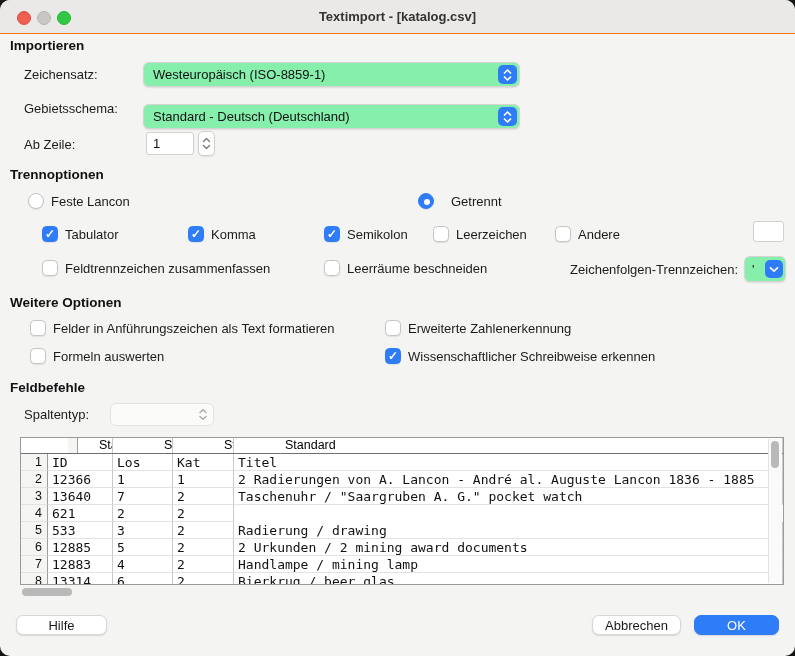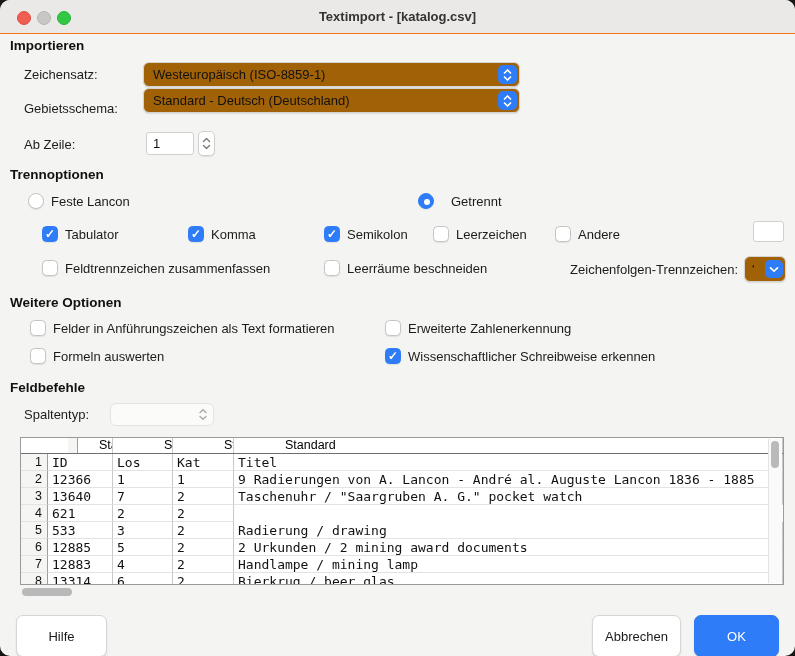--- a/index.html
+++ b/index.html
@@ -12,21 +12,21 @@
   .titlebar .title{position:absolute;left:0;right:0;top:0;height:33px;line-height:33px;
             text-align:center;font-weight:bold;font-size:13px;color:#333;}
   .light{position:absolute;top:11px;width:12px;height:12px;border-radius:50%;}
   .light.red{left:17px;background:#f05d51;border:0.5px solid #dd4f44;}
   .light.gray{left:37px;background:#c9c7c4;border:0.5px solid #b8b6b3;}
   .light.green{left:57px;background:#32c846;border:0.5px solid #27b33a;}
   
   .heading{position:absolute;font-size:13.5px;font-weight:bold;color:#111;}
   .lbl{position:absolute;font-size:13px;color:#1c1c1c;white-space:nowrap;}
   
-  .combo{position:absolute;background:#a16207;border:1px solid #d6d4d2;border-radius:6px;
+  .combo{position:absolute;background:#86efac;border:1px solid #d6d4d2;border-radius:6px;
          box-shadow:0 1px 1.5px rgba(0,0,0,.1);}
   .combo .val{position:absolute;left:9px;top:0;bottom:0;display:flex;align-items:center;
          font-size:13px;color:#111;white-space:pre;}
   .popbtn{position:absolute;right:2px;top:2px;bottom:2px;width:19px;background:#2e7cf7;
          border-radius:5px;display:flex;align-items:center;justify-content:center;}
   .popbtn.small{width:18px;}
   .combo.disabled{background:#fbfbfa;border-color:#e4e3e1;box-shadow:none;}
   .graychev{position:absolute;right:5px;top:0;bottom:0;display:flex;align-items:center;}
   
   .field{position:absolute;background:#fff;border:1px solid #d2d0ce;border-radius:3px;}
@@ -58,21 +58,21 @@
       font-size:13px;line-height:17px;color:#111;white-space:pre;overflow:hidden;padding-left:4px;box-sizing:border-box;}
   .thead .tcell{font-family:"Liberation Sans",sans-serif;font-size:12.5px;line-height:14px;color:#000000;margin-left:47px;}
   .tcell.rownum{font-family:"Liberation Sans",sans-serif;font-size:12.5px;text-align:right;
       padding-right:5px;background:#f5f5f4;border-right:1px solid #9e9e9e;}
   .trow:not(.thead) .tcell{border-bottom:1px solid #e3e3e3;}
   .vscroll{position:absolute;right:1px;top:1px;bottom:1px;width:13px;background:#fafafa;
       border-left:1px solid #e3e3e3;}
   .vthumb{position:absolute;left:2px;top:2px;width:8px;height:27px;background:#b9b9b9;border-radius:4px;}
   .hthumb{position:absolute;left:22px;top:588px;width:50px;height:8px;background:#b9b9b9;border-radius:4px;}
   
-  .btn{position:absolute;top:615px;height:42px;background:#fff;border:1px solid #d8d6d4;
+  .btn{position:absolute;top:615px;height:20px;background:#fff;border:1px solid #d8d6d4;
       border-radius:7px;box-shadow:0 1px 1.5px rgba(0,0,0,.12);font-size:13px;color:#1a1a1a;
       display:flex;align-items:center;justify-content:center;box-sizing:border-box;}
   .btn.primary{background:#2e7cf7;border-color:#2e7cf7;color:#fff;}
 </style>
 </head>
 <body>
 
 <div class="stage">
   <div class="dialog">
 
@@ -90,21 +90,21 @@
       <span class="val">Westeuropäisch (ISO-8859-1)</span>
       <span class="popbtn">
         <svg width="11" height="14" viewBox="0 0 11 14">
             <path d="M2.5 5 L5.5 2 L8.5 5" stroke="#fff" stroke-width="1.7" fill="none" stroke-linecap="round" stroke-linejoin="round"></path>
             <path d="M2.5 9 L5.5 12 L8.5 9" stroke="#fff" stroke-width="1.7" fill="none" stroke-linecap="round" stroke-linejoin="round"></path>
           </svg>
       </span>
     </div>
 
     <div class="lbl" style="left:24px;top:101px">Gebietsschema:</div>
-    <div class="combo" style="left:143px;top:88px;width:375px;height:23px">
+    <div class="combo" style="left:143px;top:104px;width:375px;height:23px">
       <span class="val">Standard - Deutsch (Deutschland)</span>
       <span class="popbtn">
         <svg width="11" height="14" viewBox="0 0 11 14">
             <path d="M2.5 5 L5.5 2 L8.5 5" stroke="#fff" stroke-width="1.7" fill="none" stroke-linecap="round" stroke-linejoin="round"></path>
             <path d="M2.5 9 L5.5 12 L8.5 9" stroke="#fff" stroke-width="1.7" fill="none" stroke-linecap="round" stroke-linejoin="round"></path>
           </svg>
       </span>
     </div>
 
     <div class="lbl" style="left:24px;top:137px">Ab Zeile:</div>
@@ -204,21 +204,21 @@
             <div class="tcell">ID</div>
             <div class="tcell">Los</div>
             <div class="tcell">Kat</div>
             <div class="tcell">Titel</div>
           </div>
           <div class="trow">
             <div class="tcell rownum">2</div>
             <div class="tcell">12366</div>
             <div class="tcell">1</div>
             <div class="tcell">1</div>
-            <div class="tcell">9 Radierungen von A. Lancon - André al. Auguste Lancon 1836 - 1885</div>
+            <div class="tcell">2 Radierungen von A. Lancon - André al. Auguste Lancon 1836 - 1885</div>
           </div>
           <div class="trow">
             <div class="tcell rownum">3</div>
             <div class="tcell">13640</div>
             <div class="tcell">7</div>
             <div class="tcell">2</div>
             <div class="tcell">Taschenuhr / "Saargruben A. G." pocket watch</div>
           </div>
           <div class="trow">
             <div class="tcell rownum">4</div>

